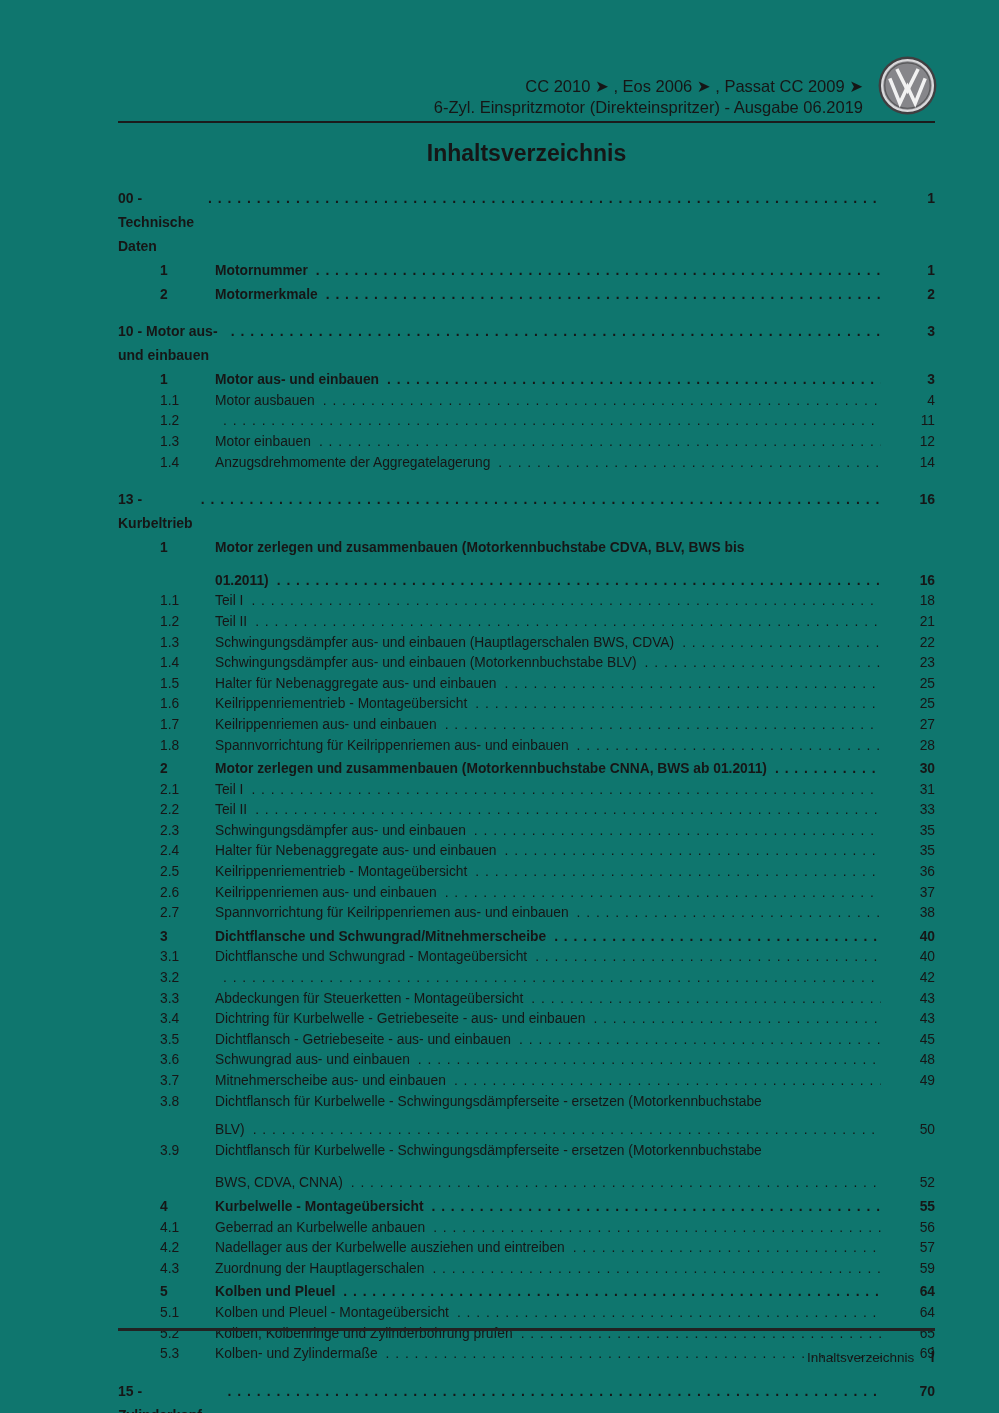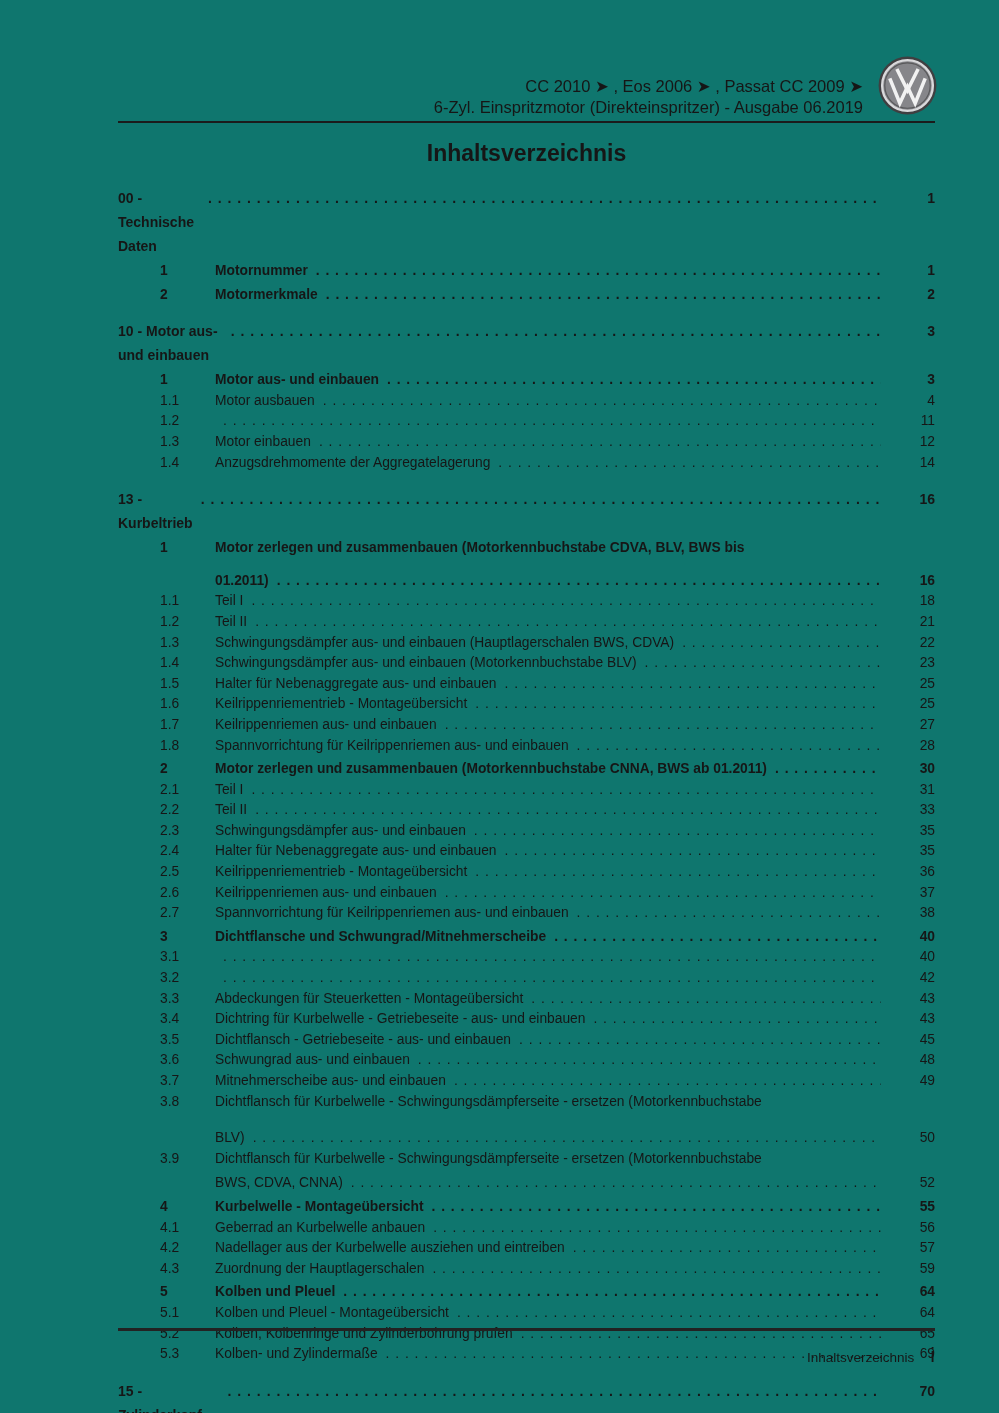--- a/index.html
+++ b/index.html
@@ -258,20 +258,21 @@
 
   <div class="sec-row bold">
     <span class="s-num">3</span>
     <span class="s-title">Dichtflansche und Schwungrad/Mitnehmerscheibe</span>
     <span class="dots"></span>
     <span class="page-num">40</span>
   </div>
 
   <div class="sec-row">
     <span class="s-num">3.1</span>
+    <span class="s-title">Dichtflansche und Schwungrad - Montageübersicht</span>
     <span class="dots"></span>
     <span class="page-num">40</span>
   </div>
 
   <div class="sec-row">
     <span class="s-num">3.2</span>
     <span class="dots"></span>
     <span class="page-num">42</span>
   </div>
 
@@ -310,35 +311,35 @@
     <span class="page-num">49</span>
   </div>
 
   <div class="sec-row noleader">
     <span class="s-num">3.8</span>
     <span class="s-title">Dichtflansch für Kurbelwelle - Schwingungsdämpferseite - ersetzen (Motorkennbuchstabe</span>
     <span class="dots"></span>
     <span class="page-num"></span>
   </div>
 
-  <div class="sec-row cont" style="margin-top: 16px;">
+  <div class="sec-row cont" style="margin-top: 8px;">
     <span class="s-num"></span>
     <span class="s-title">BLV)</span>
     <span class="dots"></span>
     <span class="page-num">50</span>
   </div>
 
   <div class="sec-row noleader">
     <span class="s-num">3.9</span>
     <span class="s-title">Dichtflansch für Kurbelwelle - Schwingungsdämpferseite - ersetzen (Motorkennbuchstabe</span>
     <span class="dots"></span>
     <span class="page-num"></span>
   </div>
 
-  <div class="sec-row cont" style="margin-top: 4px;">
+  <div class="sec-row cont" style="margin-top: 12px;">
     <span class="s-num"></span>
     <span class="s-title">BWS, CDVA, CNNA)</span>
     <span class="dots"></span>
     <span class="page-num">52</span>
   </div>
 
   <div class="sec-row bold">
     <span class="s-num">4</span>
     <span class="s-title">Kurbelwelle - Montageübersicht</span>
     <span class="dots"></span>

